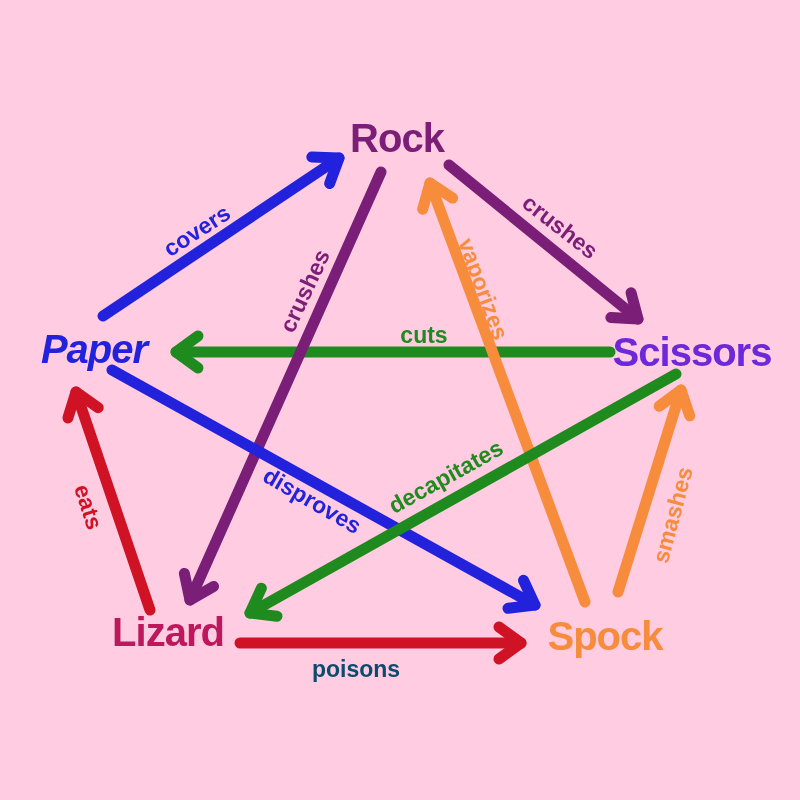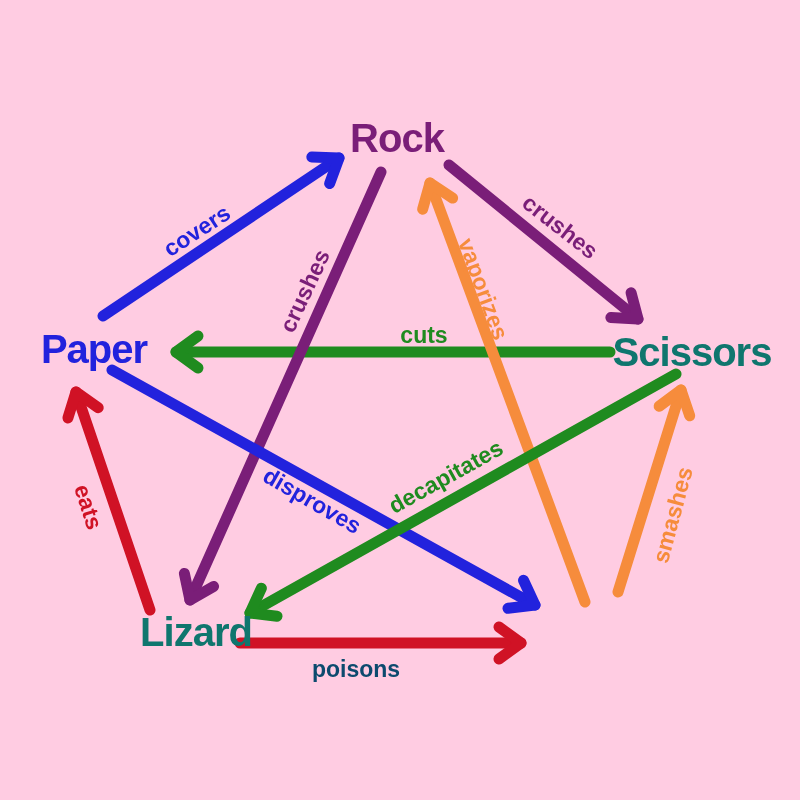--- a/index.html
+++ b/index.html
@@ -83,23 +83,24 @@
     <line x1="150" y1="610" x2="76" y2="392" stroke-width="11" stroke-linecap="round" marker-end="url(#arrow-red)" style="stroke: rgb(208, 18, 37);"></line>
 
     <line x1="112" y1="370" x2="535" y2="605" stroke-width="11" stroke-linecap="round" marker-end="url(#arrow-blue)" style="stroke: rgb(34, 34, 221);"></line>
 
     <line x1="676" y1="374" x2="250" y2="613" stroke-width="11" stroke-linecap="round" marker-end="url(#arrow-green)" style="stroke: rgb(31, 139, 31);"></line>
 
     <line x1="618" y1="592" x2="681" y2="390" stroke-width="11" stroke-linecap="round" marker-end="url(#arrow-orange)" style="stroke: rgb(246, 140, 60);"></line>
   </svg>
 
   <div class="node node-rock" style="color: rgb(122, 30, 120);">Rock</div>
-  <div class="node node-paper" style="color: rgb(34, 34, 221);">Paper</div>
-  <div class="node node-scissors" style="color: #0f766e;">Scissors</div>
-  <div class="node node-lizard" style="color: #0f766e; margin-left: 28px;">Lizard</div>
+  <div class="node node-paper" style="color: rgb(34, 34, 221); font-style: italic;">Paper</div>
+  <div class="node node-scissors" style="color: #6d28d9;">Scissors</div>
+  <div class="node node-lizard" style="color: #be185d;">Lizard</div>
+  <div class="node node-spock" style="color: rgb(246, 140, 60);">Spock</div>
 
   <div class="edge-label lbl-covers" style="color: rgb(34, 34, 221);">covers</div>
   <div class="edge-label lbl-crushes-sc" style="color: rgb(122, 30, 120);">crushes</div>
   <div class="edge-label lbl-cuts" style="color: rgb(31, 139, 31); margin-left: 28px;">cuts</div>
   <div class="edge-label lbl-crushes-lz" style="color: rgb(122, 30, 120);">crushes</div>
   <div class="edge-label lbl-vaporizes" style="color: rgb(246, 140, 60);">vaporizes</div>
   <div class="edge-label lbl-poisons" style="color: #0c4a6e;">poisons</div>
   <div class="edge-label lbl-eats" style="color: rgb(208, 18, 37);">eats</div>
   <div class="edge-label lbl-disproves" style="color: rgb(34, 34, 221);">disproves</div>
   <div class="edge-label lbl-decapitates" style="color: rgb(31, 139, 31);">decapitates</div>

